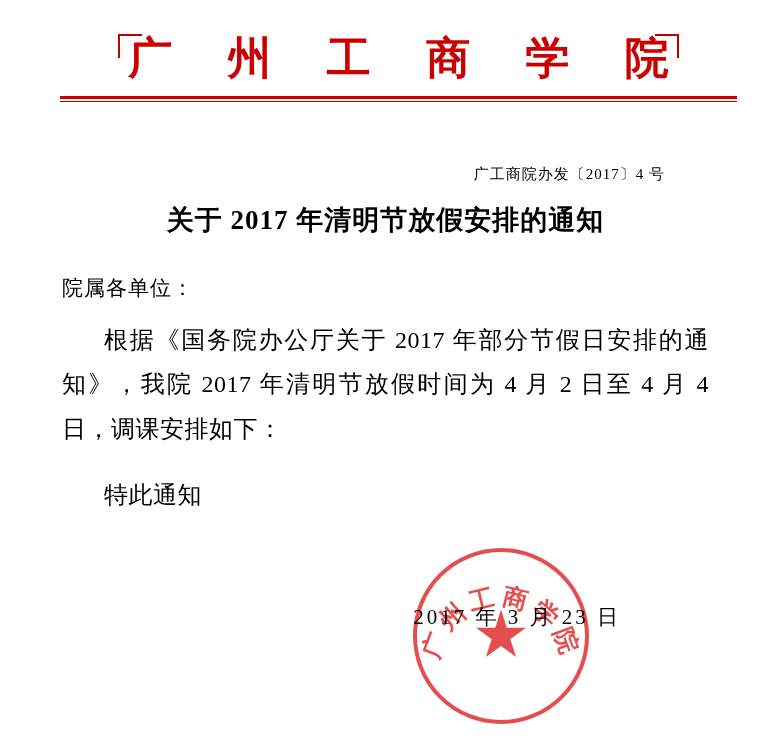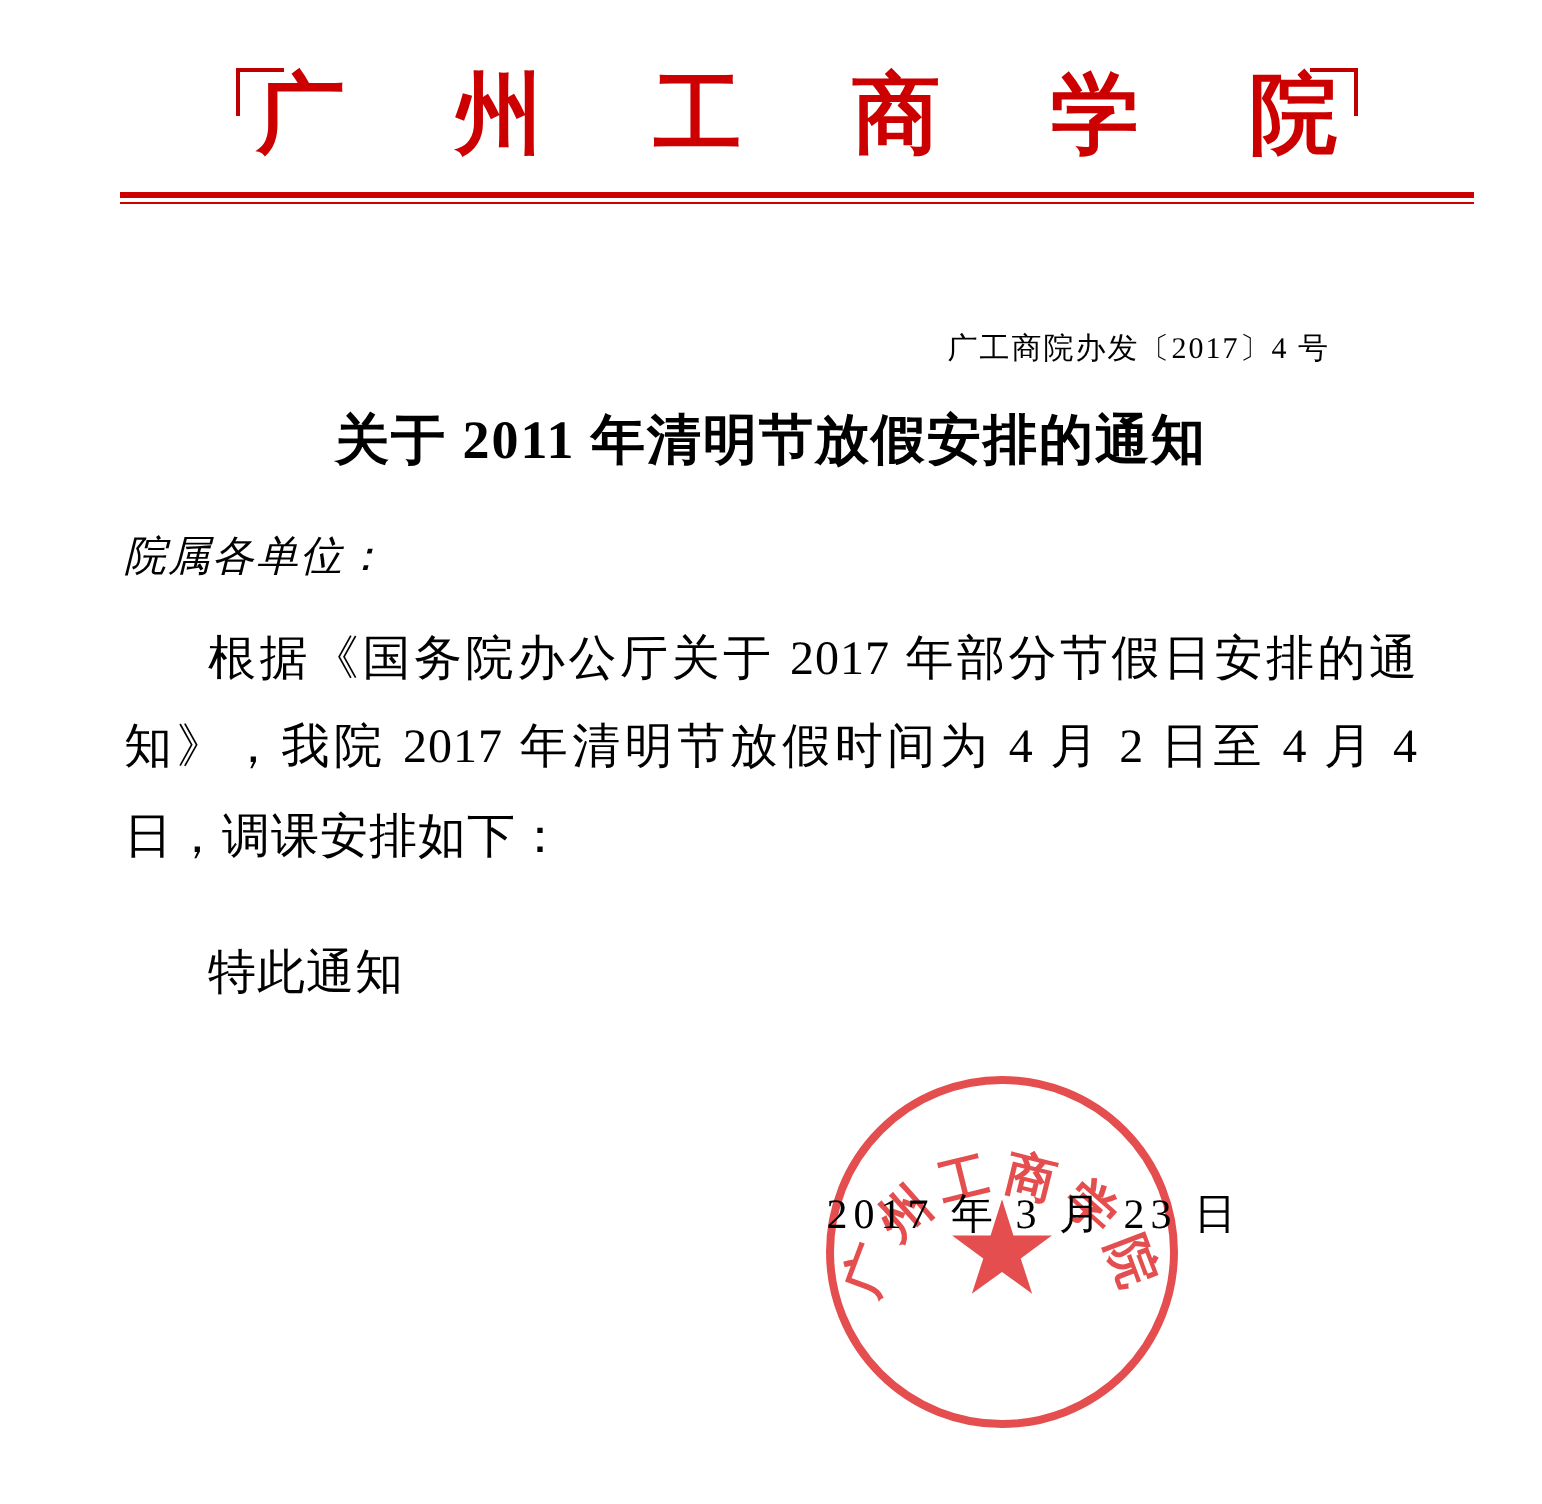--- a/index.html
+++ b/index.html
@@ -87,36 +87,36 @@
     letter-spacing: 1px;
   }
   .doc-title {
     margin-top: 18px;
     text-align: center;
     font-size: 27px;
     font-weight: bold;
     letter-spacing: 1px;
   }
   .salutation {
-    margin-top: 26px;
+    margin-top: 36px;
     font-size: 21px;
     letter-spacing: 1px;
-    font-style: italic;
   }
   .para {
     margin-top: 16px;
     font-size: 24px;
     line-height: 1.85;
     text-align: justify;
     text-justify: inter-ideograph;
     text-indent: 42px;
     letter-spacing: 0.5px;
   }
   .para.closing {
     margin-top: 24px;
+    font-family: Liberation Mono, monospace;
   }
 
   
   .sign-block {
     position: relative;
     margin-top: 36px;
     height: 120px;
   }
   .sign-lines {
     position: absolute;
@@ -181,21 +181,21 @@
     <div class="corner tr"></div>
     <div class="head-title">广 州 工 商 学 院</div>
     <div class="head-rule"></div>
     <div class="head-rule-thin"></div>
   </div>
 
   <div class="doc-body">
 
     <div class="doc-number">广工商院办发〔2017〕4 号</div>
 
-    <div class="doc-title">关于 2011 年清明节放假安排的通知</div>
+    <div class="doc-title">关于 2017 年清明节放假安排的通知</div>
 
     <div class="salutation">院属各单位：</div>
 
     <div class="para">根据《国务院办公厅关于 2017 年部分节假日安排的通知》，我院 2017 年清明节放假时间为 4 月 2 日至 4 月 4 日，调课安排如下：</div>
 
     <div class="para closing">特此通知</div>
 
     <div class="sign-block">
 
       <div class="seal">

